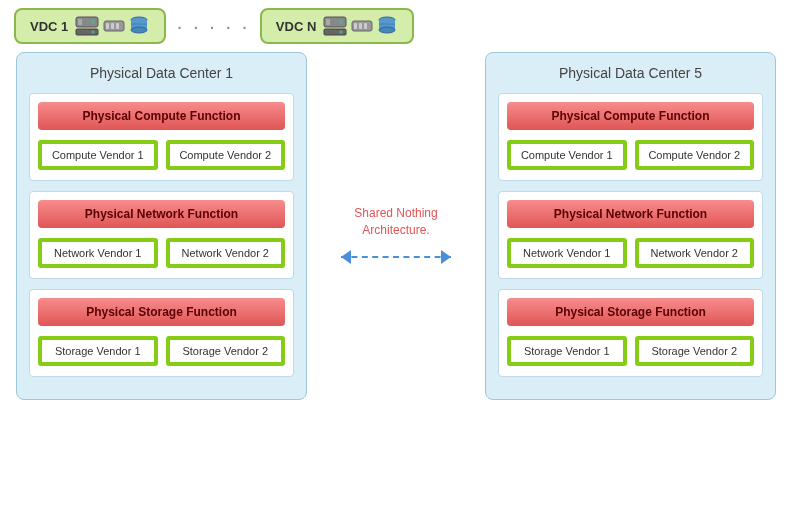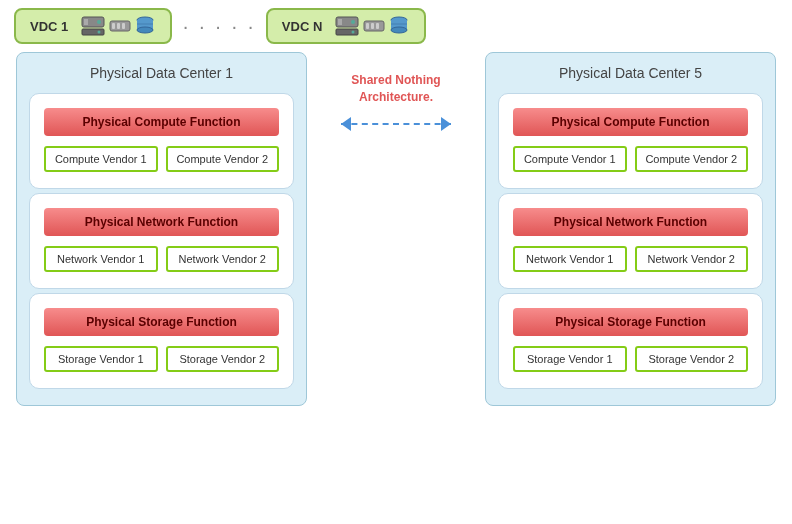--- a/index.html
+++ b/index.html
@@ -19,40 +19,41 @@
       padding: 8px 14px;
       gap: 10px;
     }
     .vdc-box {
       background: #d4edaa;
       border: 2px solid #8ab84a;
       border-radius: 8px;
       padding: 5px 10px;
       display: flex;
       align-items: center;
-      gap: 12px;
+      gap: 6px;
       font-weight: bold;
       font-size: 13px;
       color: #333;
     }
     .vdc-box.large {
       padding: 5px 14px;
     }
     .vdc-dots {
       font-size: 20px;
       color: #888;
       letter-spacing: 2px;
     }
 
     
     .main-area {
       display: flex;
       padding: 0 10px;
       gap: 18px;
       position: relative;
+      align-items: center;
     }
 
     
     .dc-panel {
       background: #daeef7;
       border: 1.5px solid #9ec7d8;
       border-radius: 8px;
       padding: 12px 12px;
       flex: 1;
       margin: 0 6px;
@@ -62,42 +63,42 @@
       font-size: 14px;
       color: #444;
       margin-bottom: 12px;
       font-weight: normal;
     }
 
     
     .func-block {
       background: #fff;
       border: 1px solid #c0d8e8;
-      border-radius: 10px;
-      margin-bottom: 4px;
-      padding: 14px;
+      border-radius: 4px;
+      margin-bottom: 10px;
+      padding: 8px;
     }
     .func-header {
       background: linear-gradient(to bottom, #f78c8c, #e05555);
       border-radius: 4px;
       padding: 7px 10px;
       text-align: center;
       font-weight: bold;
       font-size: 12px;
       color: #5a0000;
       margin-bottom: 8px;
     }
     .vendor-row {
       display: flex;
       gap: 8px;
       padding: 2px 0;
     }
     .vendor-box {
       flex: 1;
-      border: 2px solid #84cc16;
+      border: 4px solid #84cc16;
       background: #fff;
       border-radius: 3px;
       padding: 5px 8px;
       text-align: center;
       font-size: 11px;
       color: #333;
     }
 
     
     .middle-area {
@@ -105,21 +106,21 @@
       display: flex;
       flex-direction: column;
       align-items: center;
       justify-content: flex-start;
       padding-top: 20px;
       flex-shrink: 0;
     }
     .shared-nothing {
       text-align: center;
       color: #e05555;
-      font-weight: bold;
+      font-weight: normal;
       font-size: 12px;
       margin-bottom: 8px;
       line-height: 1.4;
     }
     .arrow-line {
       position: relative;
       width: 110px;
       height: 20px;
       display: flex;
       align-items: center;

